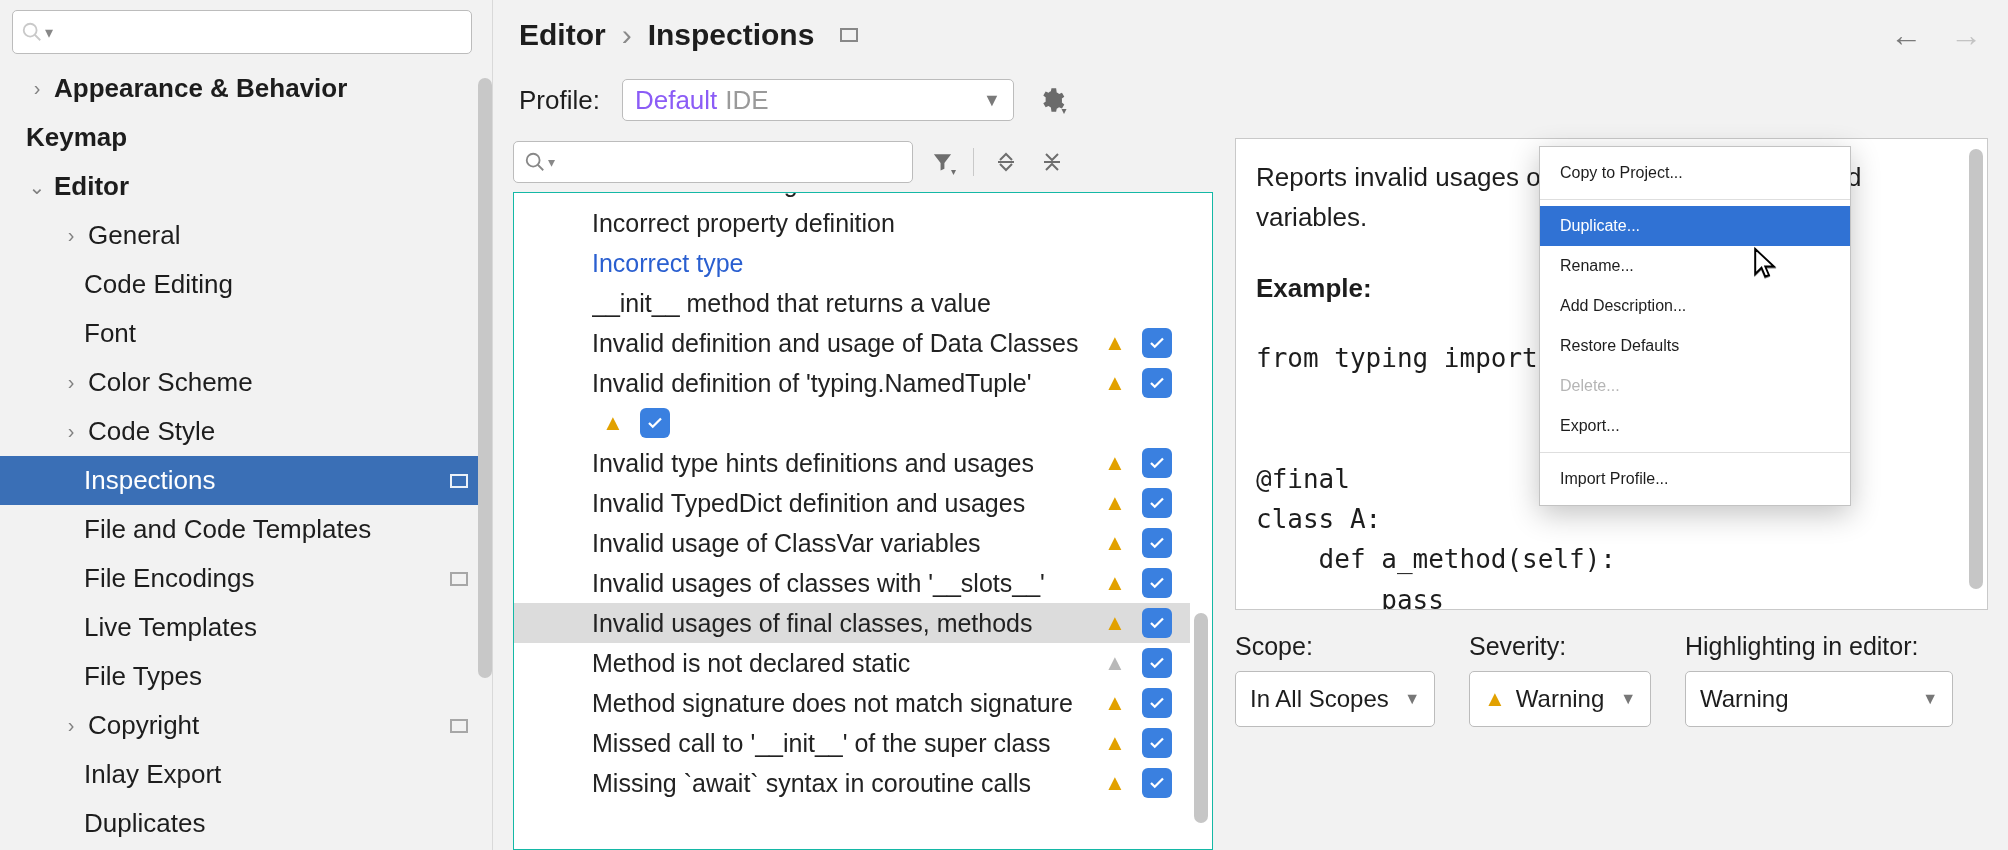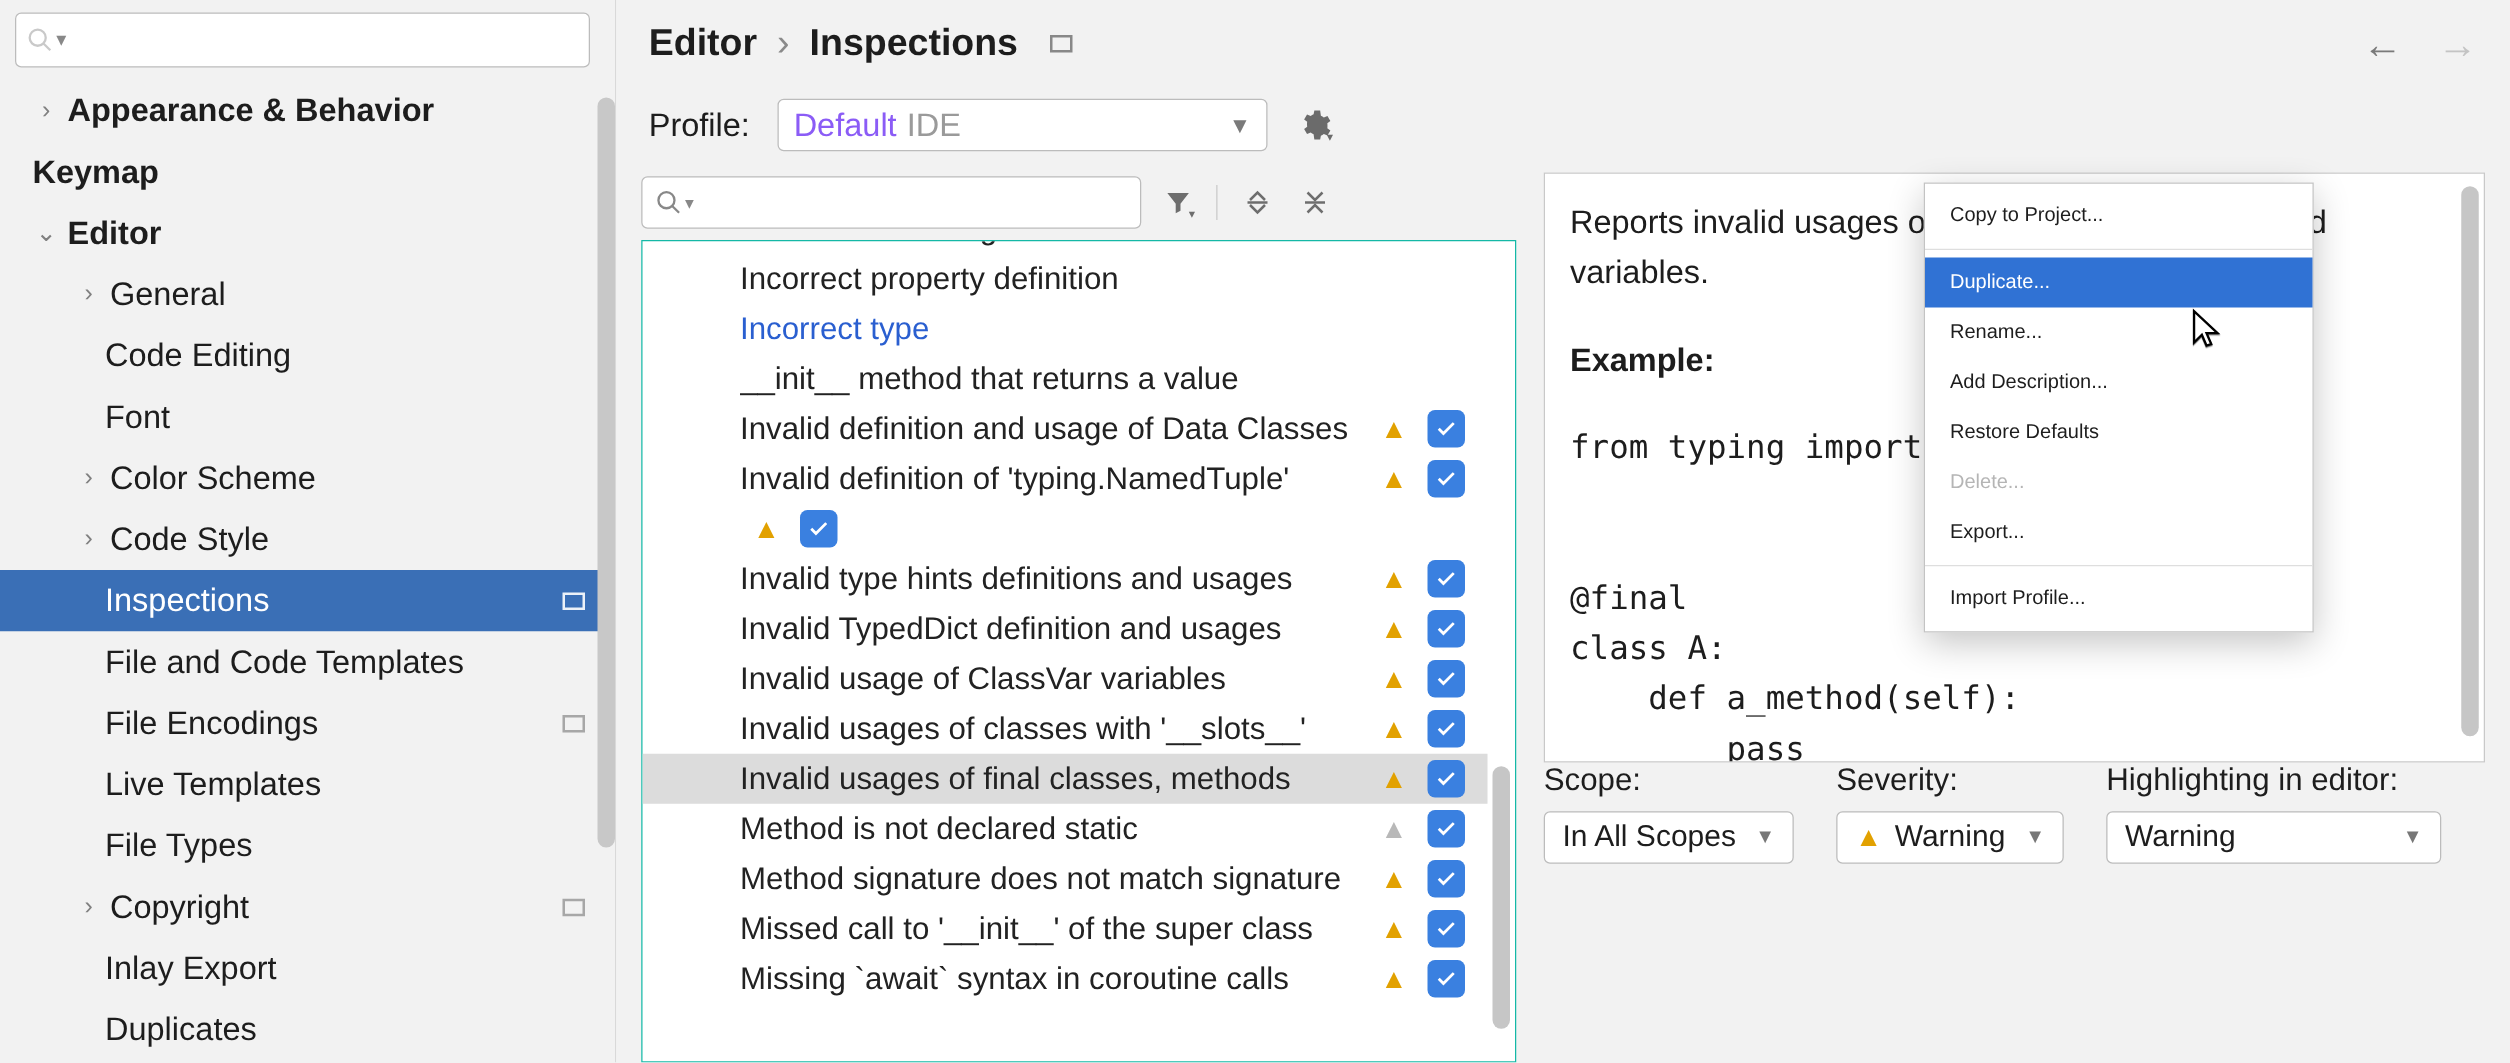--- a/index.html
+++ b/index.html
@@ -246,27 +246,28 @@
     font-size: 26px;
     white-space: pre;
   }
   .desc-scrollbar {
     position: absolute; right: 4px; top: 10px;
     width: 14px; height: 440px;
     background:#c6c6c6; border-radius:7px;
   }
 
   .controls {
+    margin-top: 22px;
     display: flex;
     gap: 34px;
   }
   .ctrl { display: flex; flex-direction: column; gap: 10px; }
   .ctrl .lbl { font-size: 25px; }
   .select {
-    height: 42px;
+    height: 56px;
     border: 1px solid #bcbcbc;
     border-radius: 5px;
     background: #fff;
     display: flex; align-items:center;
     padding: 0 14px;
     font-size: 24px;
     gap: 10px;
   }
   .select .dd { margin-left:auto; font-size:16px; color:#777; }
   .select .warn-tri { color:#e2a100; font-size:22px; }

